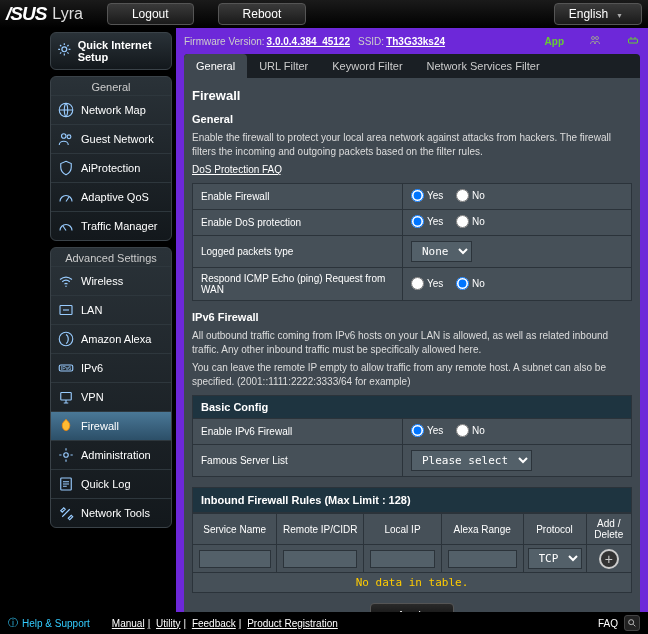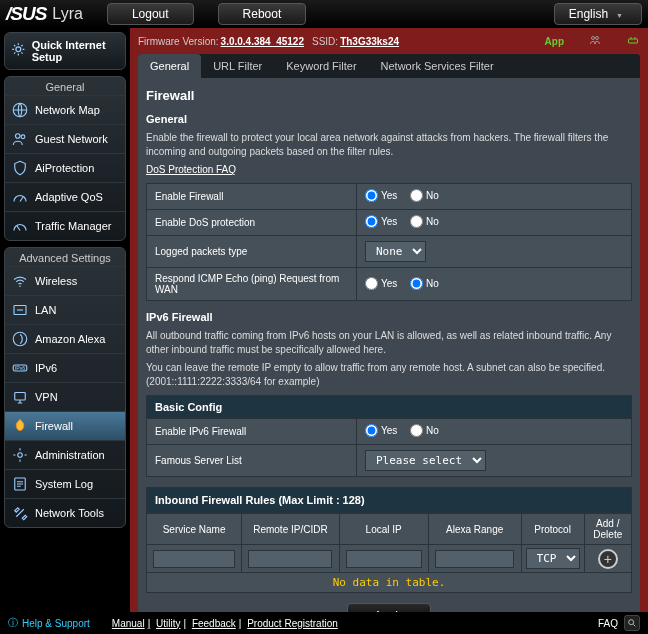--- a/index.html
+++ b/index.html
@@ -5,33 +5,33 @@
 * { box-sizing: border-box; margin: 0; padding: 0; }
 body { font-family: Arial, sans-serif; font-size: 11px; color: #fff; background: #000; width: 648px; height: 634px; overflow: hidden; }
 .app { display: flex; flex-direction: column; height: 634px; }
 .topbar { display: flex; align-items: center; height: 28px; background: linear-gradient(#1a1a1a,#000); padding: 0 6px; }
 .brand { font-weight: bold; font-style: italic; font-size: 19px; letter-spacing: -1px; }
 .product { font-size: 16px; margin-left: 6px; color: #ddd; }
 .topbtn { background: linear-gradient(#3a3a3a,#1a1a1a); border: 1px solid #555; border-radius: 4px; padding: 3px 24px; margin-left: 24px; color: #fff; cursor: pointer; font-size: 12px; }
 .spacer { flex: 1; }
 .langbtn { background: linear-gradient(#3a3a3a,#1a1a1a); border: 1px solid #555; border-radius: 4px; padding: 3px 18px 3px 14px; color: #fff; cursor: pointer; font-size: 12px; position: relative; }
 .langbtn::after { content: "▼"; font-size: 7px; margin-left: 8px; color: #aaa; }
-.body { display: flex; flex: 1; overflow: hidden; }
+.body { display: flex; flex: 1; overflow: hidden; padding-left: 46px; }
 .sidebar { width: 130px; background: #000; padding: 4px; overflow-y: auto; }
 .sideblock { background: linear-gradient(#2a3238,#13181c); border: 1px solid #3a4248; border-radius: 6px; margin-bottom: 6px; }
 .qis { display: flex; align-items: center; padding: 6px 6px; }
 .qis .ic { width: 18px; height: 18px; margin-right: 6px; }
 .qis .lbl { font-weight: bold; font-size: 11px; line-height: 12px; }
 .secthead { text-align: center; font-size: 11px; padding: 4px 0 2px; color: #ccc; }
 .navitem { display: flex; align-items: center; padding: 5px 6px; border-top: 1px solid #2e373d; cursor: pointer; }
 .navitem:first-of-type { border-top: none; }
 .navitem .ic { width: 18px; height: 18px; margin-right: 6px; flex: none; }
 .navitem .lbl { font-size: 11px; }
 .navitem.active { background: linear-gradient(#4a7897,#2c4f68); }
-.main { flex: 1; background: #7f1d1d; padding: 4px 8px 6px 8px; overflow-y: auto; }
+.main { flex: 1; background: #6d28d9; padding: 4px 8px 6px 8px; overflow-y: auto; }
 .infobar { display: flex; align-items: center; font-size: 10px; color: #ccc; margin: 2px 0 6px; }
 .infobar .v { color: #fff; text-decoration: underline; margin-left: 2px; font-weight: bold; }
 .infobar .ssid { margin-left: 8px; }
 .infobar .right { margin-left: auto; display: flex; align-items: center; gap: 24px; }
 .app-ic { color: #6c3; font-size: 10px; font-weight: bold; }
 .grp-ic { color: #999; }
 .dev-ic svg { width: 14px; height: 12px; }
 .tabs { display: flex; background: #1a1f24; border-radius: 4px 4px 0 0; }
 .tab { padding: 6px 12px; font-size: 11px; color: #ccc; cursor: pointer; }
 .tab.active { background: #3f4850; color: #fff; border-radius: 4px 4px 0 0; }
@@ -173,21 +173,21 @@
                 <circle cx="12" cy="12" r="3" fill="none" stroke="#9cf" stroke-width="1.5"></circle>
                 <path d="M12 3v3M12 18v3M3 12h3M18 12h3" stroke="#9cf" stroke-width="1.5"></path>
               </svg></span>
             <span class="lbl">Administration</span>
           </div>
         <div class="navitem">
             <span class="ic"><svg viewBox="0 0 24 24">
                 <rect x="5" y="4" width="14" height="16" rx="1" fill="none" stroke="#9cf" stroke-width="1.5"></rect>
                 <path d="M8 9h8M8 12h8M8 15h5" stroke="#9cf" stroke-width="1.5"></path>
               </svg></span>
-            <span class="lbl">System Log</span>
+            <span class="lbl">Quick Log</span>
           </div>
         <div class="navitem">
             <span class="ic"><svg viewBox="0 0 24 24">
                 <path d="M7 17l10-10M5 9l4-4 2 2-4 4zM15 19l4-4 2 2-4 4z" stroke="#9cf" stroke-width="1.5" fill="none"></path>
               </svg></span>
             <span class="lbl">Network Tools</span>
           </div>
       </div>
     </div>
 

